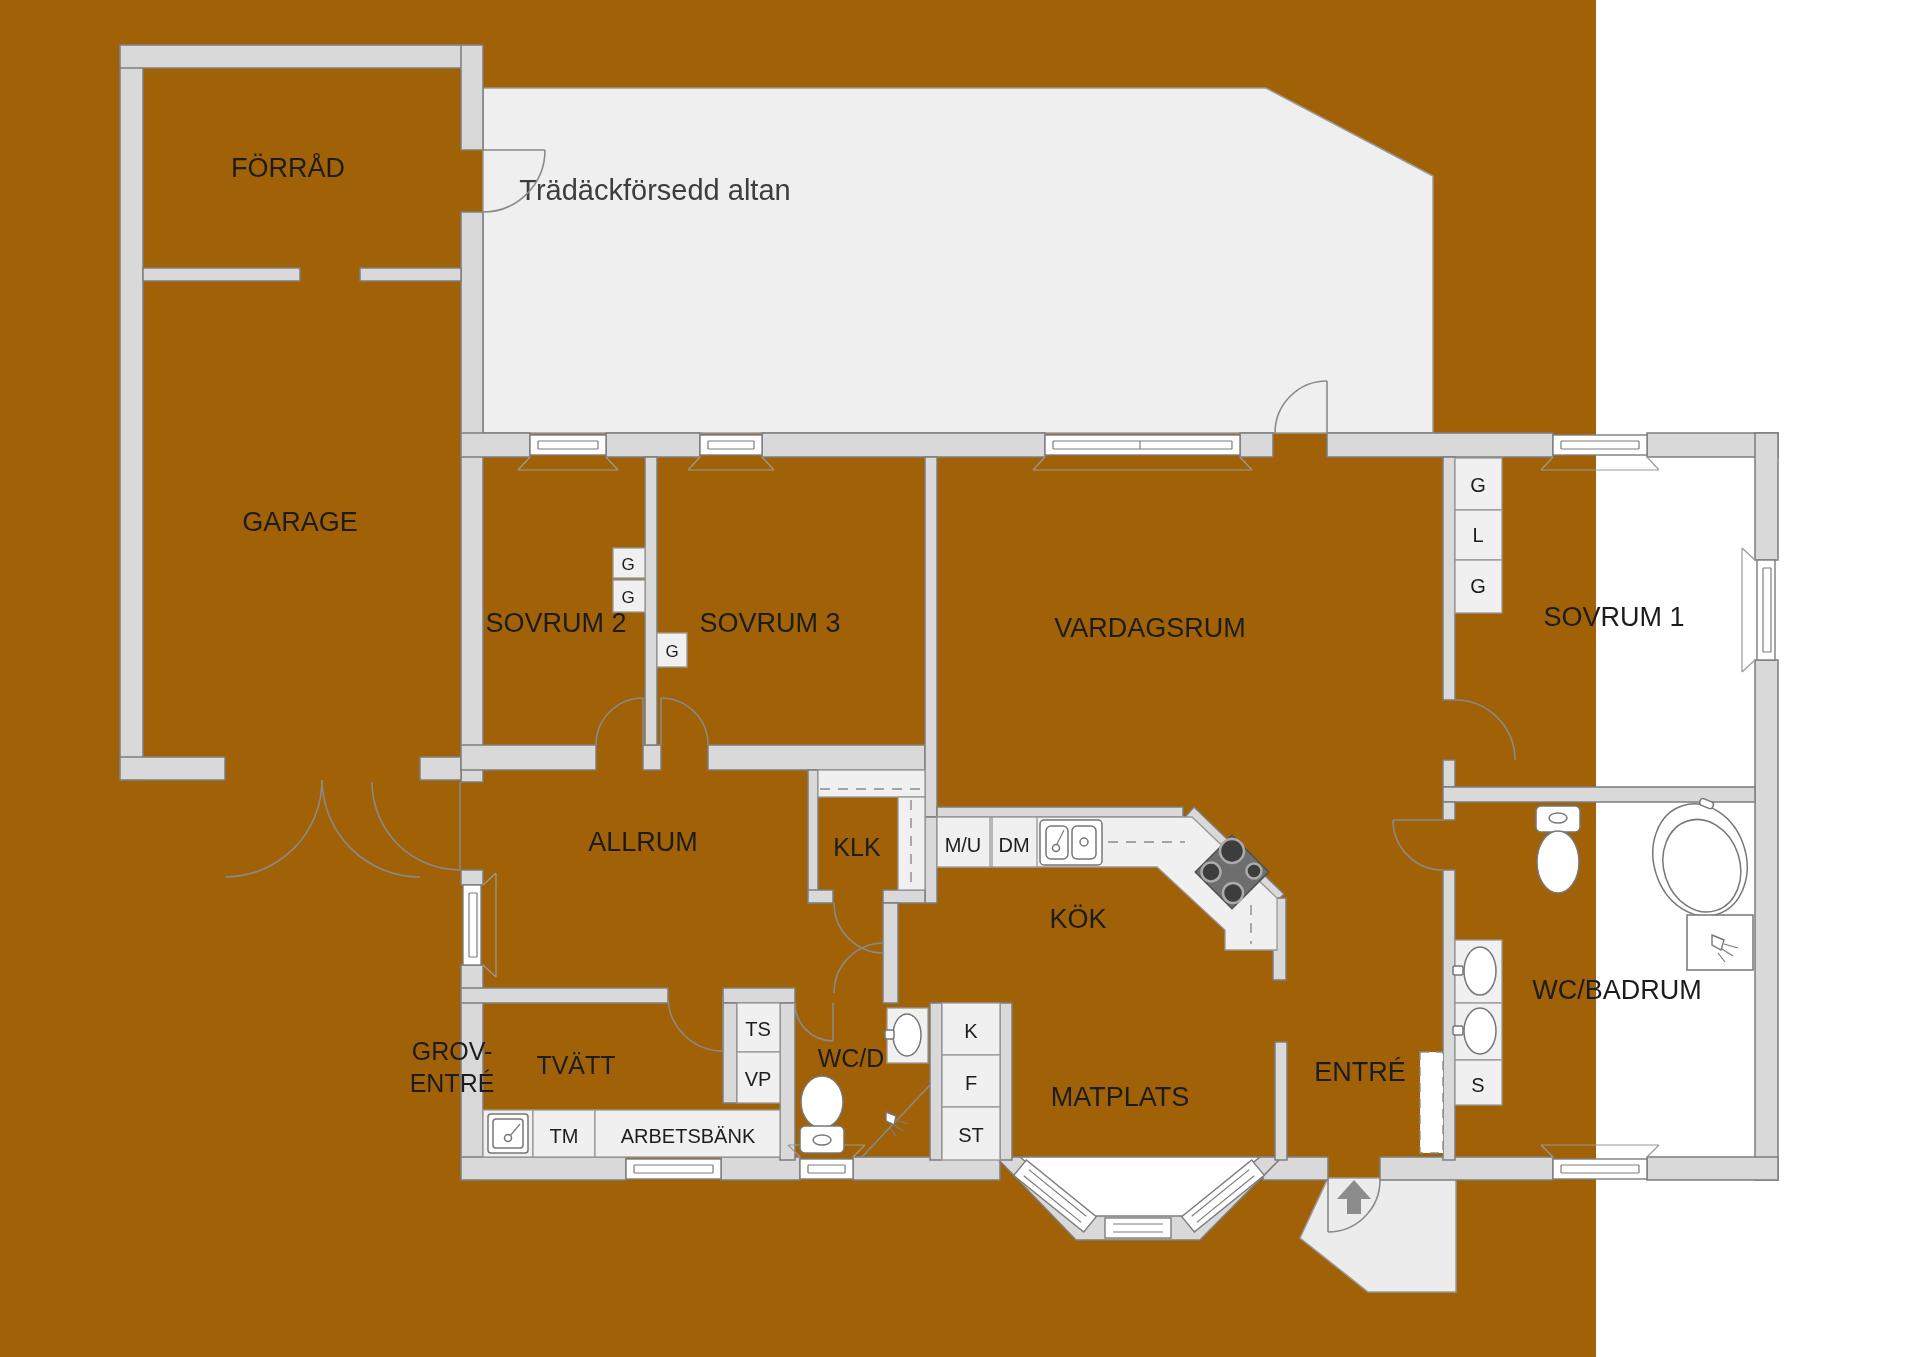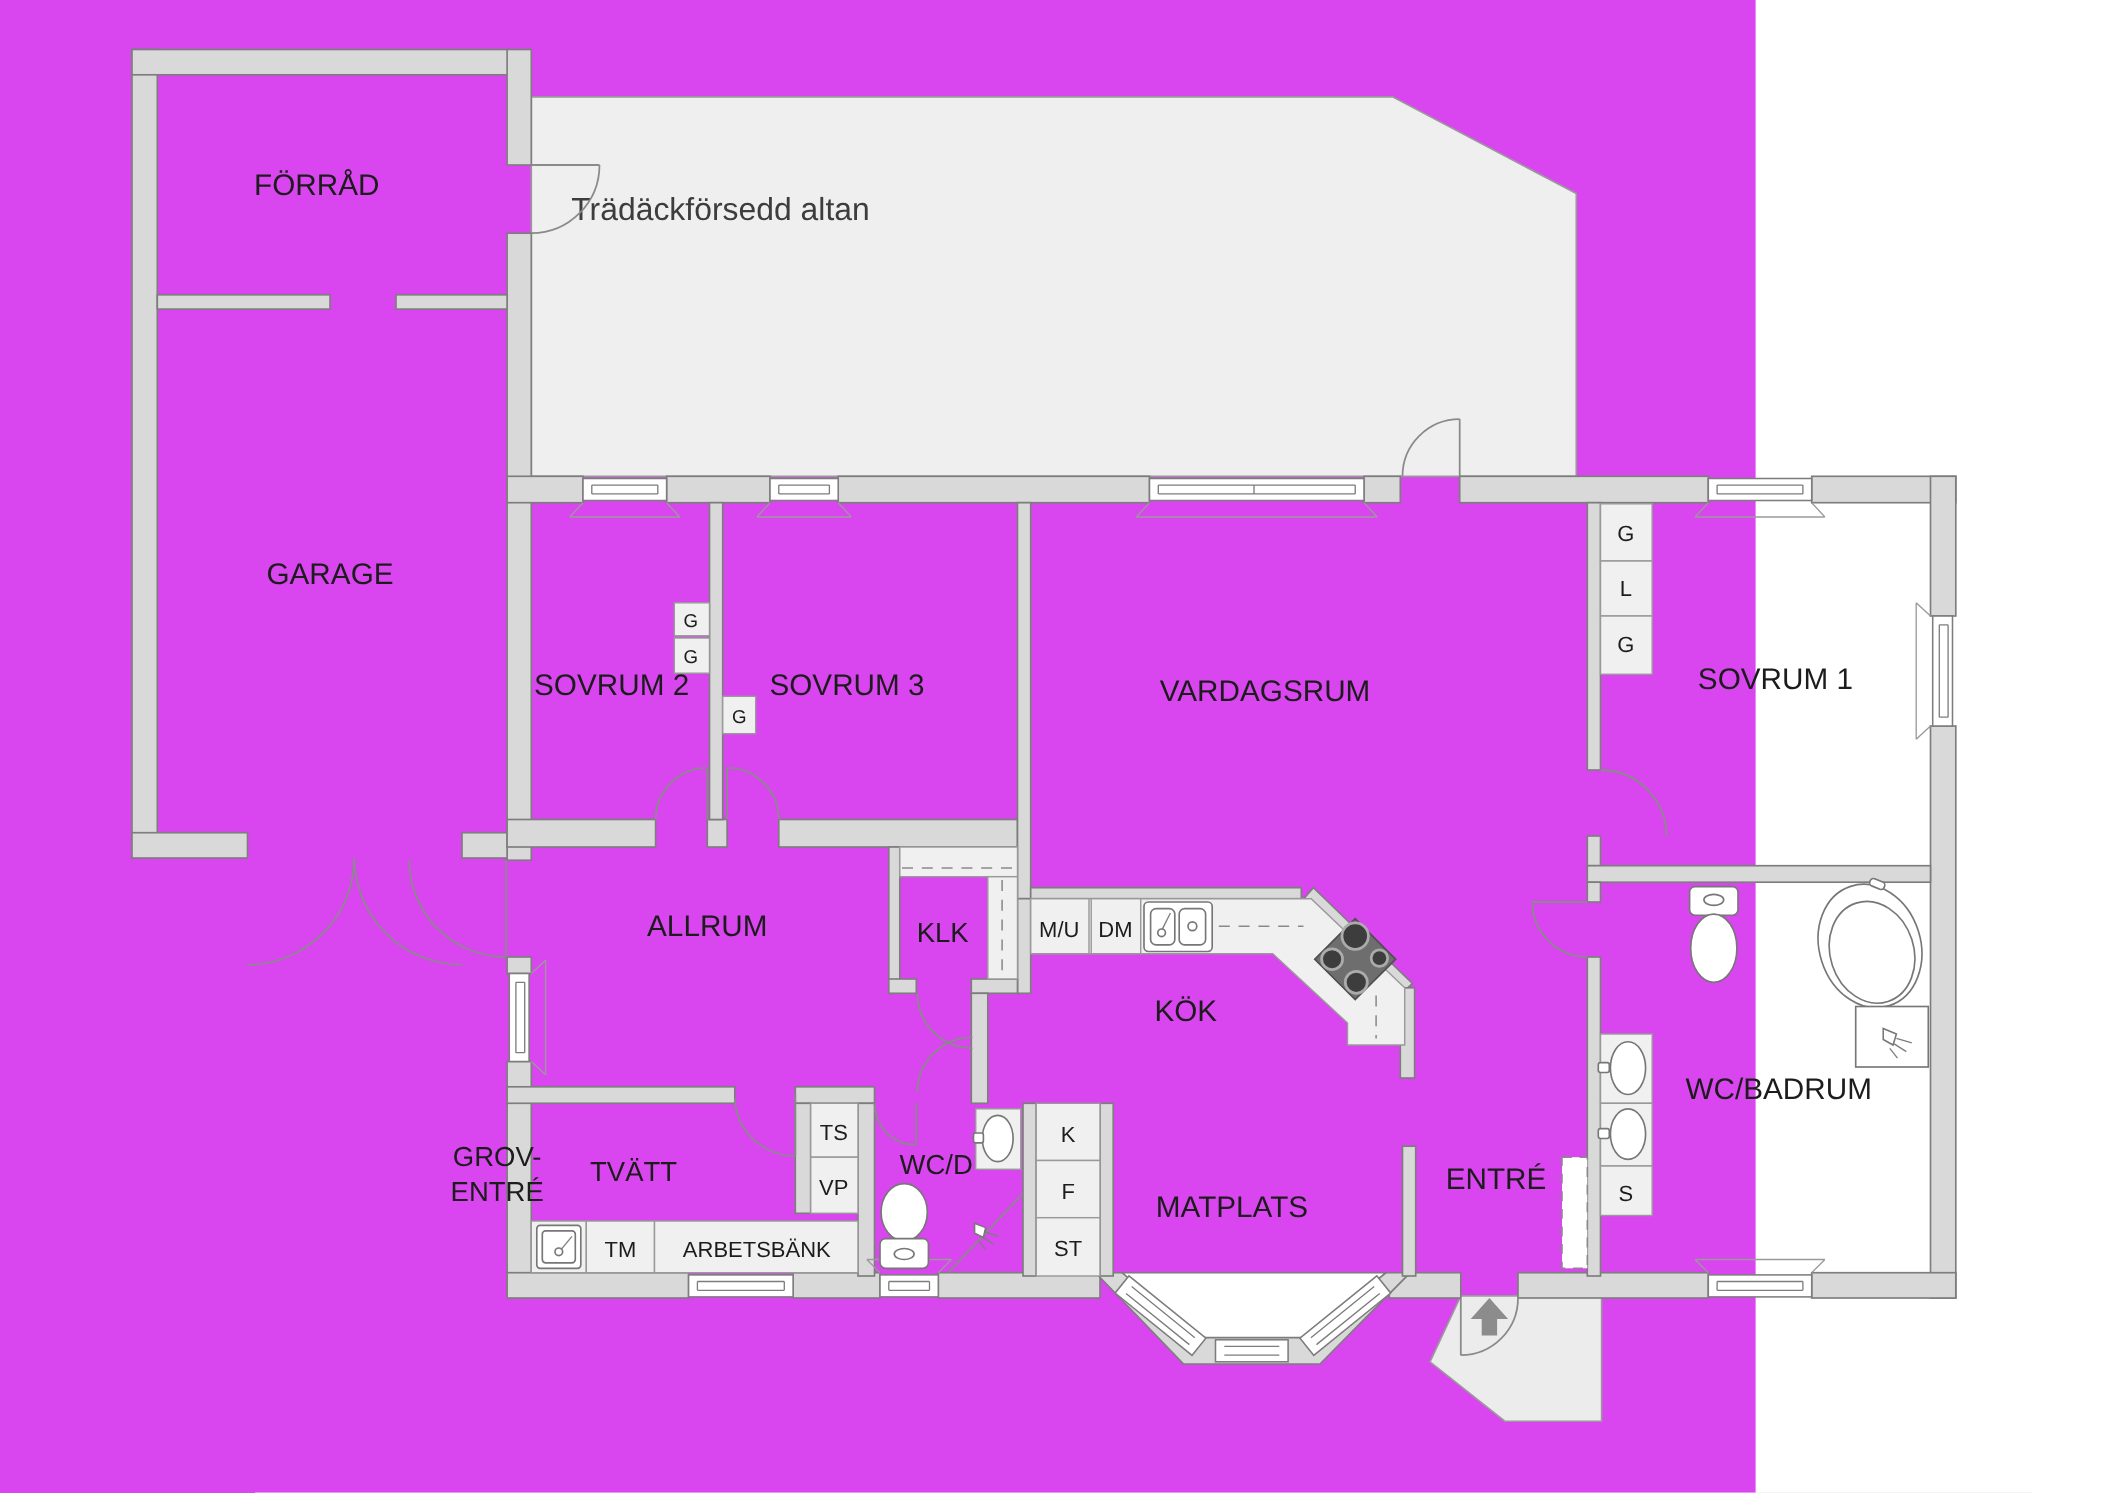--- a/index.html
+++ b/index.html
@@ -1,16 +1,16 @@
 <!DOCTYPE html>
 <html><head>
 <meta charset="utf-8">
 <style>
   html,body{margin:0;padding:0;background:#fff;}
-  .stage{width:1596px;height:1357px;position:relative;background:#d946ef;
+  .stage{width:1596px;height:1357px;position:relative;background:#a16207;
          font-family:"Liberation Sans", sans-serif;}
   svg{display:block}
   .room-label{font-family:"Liberation Sans",sans-serif;font-size:27px;fill:#1c1c1c;}
   .room-label-sm{font-family:"Liberation Sans",sans-serif;font-size:25px;fill:#1c1c1c;}
   .box-label{font-family:"Liberation Sans",sans-serif;font-size:20px;fill:#1c1c1c;}
   .tiny-label{font-family:"Liberation Sans",sans-serif;font-size:17px;fill:#1c1c1c;}
   .deck-label{font-family:"Liberation Sans",sans-serif;font-size:29px;fill:#3d3d3d;}
   .wall{fill:#d9d9d9;stroke:#7d7d7d;stroke-width:1.5;}
   .wallp{fill:#d9d9d9;stroke:#7d7d7d;stroke-width:1.5;}
   .deck{fill:#efefef;stroke:#999;stroke-width:1.5;}

